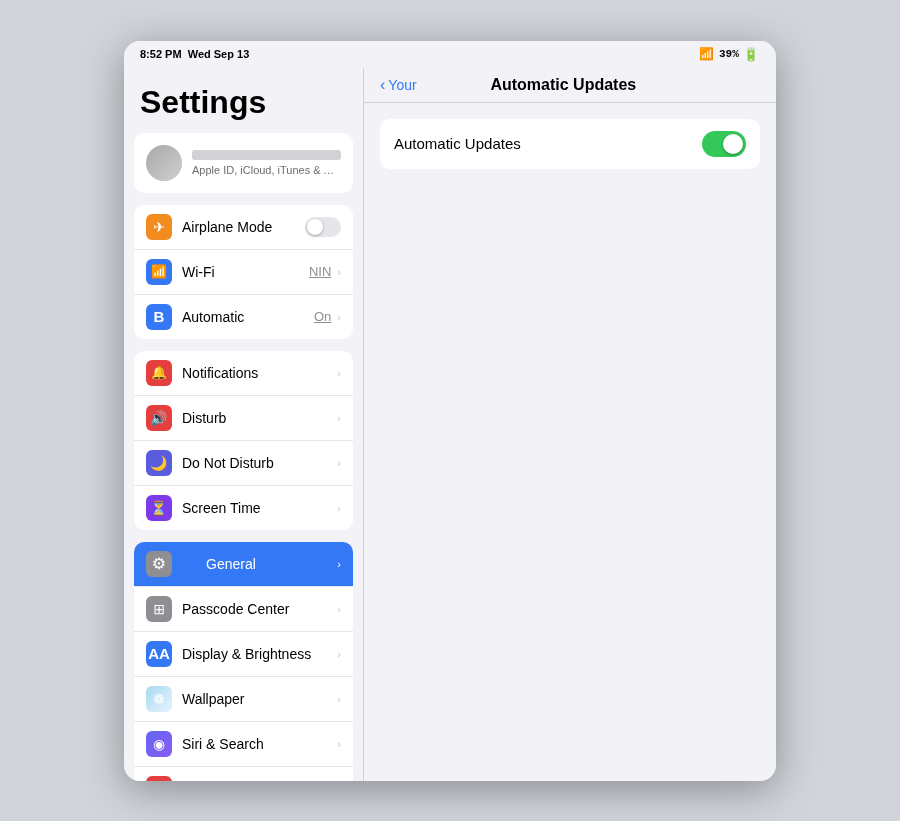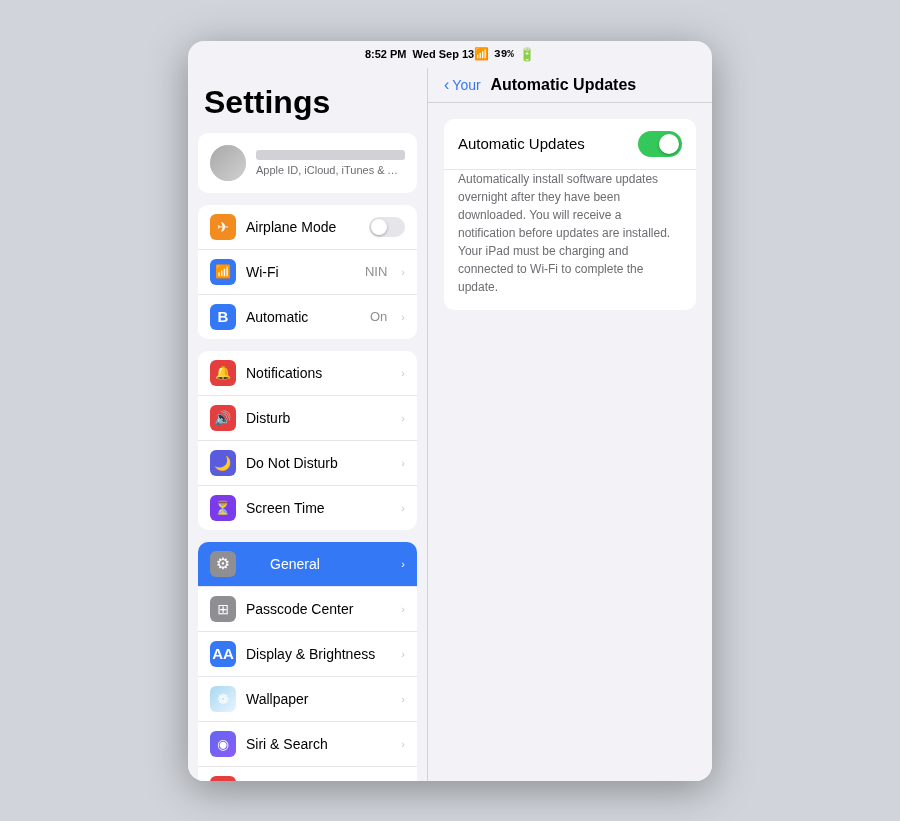--- a/index.html
+++ b/index.html
@@ -5,29 +5,28 @@
     * { box-sizing: border-box; margin: 0; padding: 0; }
     body {
       background: #d1d5db;
       display: flex;
       justify-content: center;
       align-items: center;
       min-height: 100vh;
       font-family: -apple-system, BlinkMacSystemFont, 'SF Pro Text', 'Helvetica Neue', sans-serif;
     }
     .ipad-frame {
-      width: 524px;
+      width: 652px;
       height: 740px;
       background: #f2f2f7;
       border-radius: 16px;
       box-shadow: 0 8px 40px rgba(0,0,0,0.35);
       overflow: hidden;
       display: flex;
       flex-direction: column;
-      align-items: center;
     }
     .status-bar {
       background: #f2f2f7;
       padding: 6px 16px;
       display: flex;
       justify-content: space-between;
       align-items: center;
       font-size: 11px;
       font-weight: 600;
       color: #000;
@@ -152,21 +151,22 @@
       color: #fff;
     }
     .item-label {
       flex: 1;
       font-size: 14px;
       color: #000;
     }
     .item-value {
       font-size: 13px;
       color: #8e8e93;
-      margin-right: 14px;
+      margin-right: 6px;
+      text-decoration: underline;
     }
     .toggle {
       width: 36px;
       height: 20px;
       border-radius: 10px;
       background: #e5e5ea;
       position: relative;
       display: inline-block;
     }
     .toggle.off .toggle-knob {
@@ -393,18 +393,17 @@
       </div>
 
       <div class="detail-body">
         <div class="detail-card">
           <div class="auto-update-row">
             <span class="auto-update-label">Automatic Updates</span>
             <div class="toggle-green">
               <div class="toggle-knob-green"></div>
             </div>
           </div>
-          <div class="auto-update-desc">Automatically install software updates overnight after they have been downloaded. You will receive a notification before updates are installed. Your iPad must be charging and connected to Wi-Fi to complete the update.</div>
         </div>
       </div>
     </div>
   </div>
 </div>
 
 </body></html>

